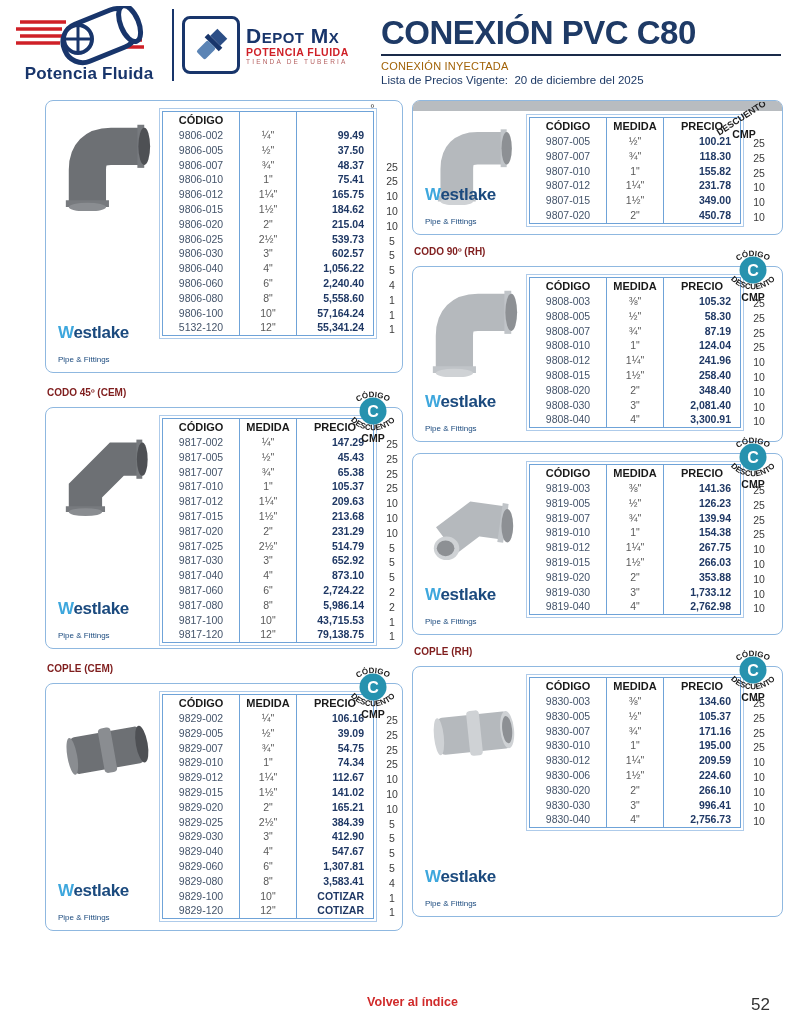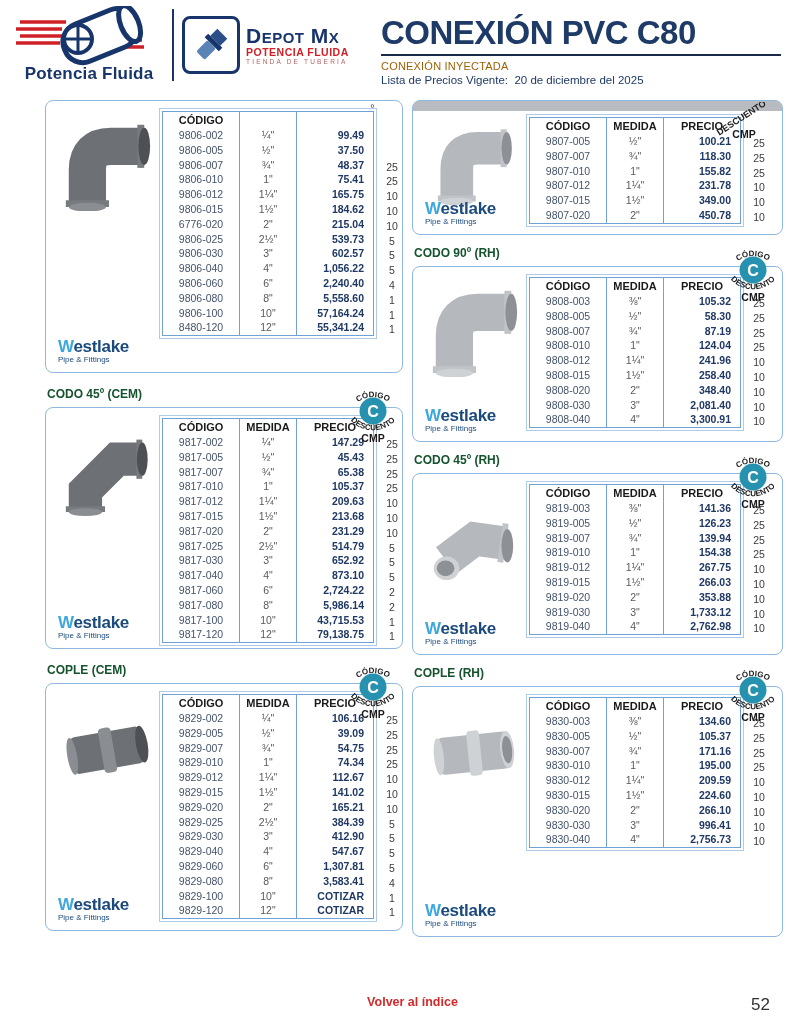--- a/index.html
+++ b/index.html
@@ -22,21 +22,21 @@
   .page-title{font-size:33px;font-weight:bold;color:#1e3a66;margin:0;letter-spacing:-.5px;line-height:1.05;}
   .title-rule{border-bottom:2.5px solid #1a2b4a;margin:3px 0 4px 0;}
   .page-subtitle{font-size:11px;font-weight:normal;color:#a16207;letter-spacing:.2px;}
   .page-date{font-size:11.5px;color:#1e3a66;margin-top:2px;white-space:pre;}
   
   .col-left{position:absolute;left:45px;top:100px;width:358px;}
   .col-right{position:absolute;left:412px;top:100px;width:371px;}
   .section{position:relative;}
   .col-left .section + .section{margin-top:14px;}
   .col-right .section + .section{margin-top:11px;}
-  .sec-title{font-size:12px;font-weight:bold;color:#14532d;margin:0 0 3px 2px;height:17px;}
+  .sec-title{font-size:10px;font-weight:bold;color:#7f1d1d;margin:0 0 3px 2px;height:17px;}
   
   .pbox{position:relative;border:1.5px solid #8fb8e0;border-radius:8px;padding:8px 6px 8px 8px;display:flex;background:#fff;}
   .hb1{height:255px;} .hb2{height:111px;} .hb3{height:224px;} .hb4{height:158px;}
   .hb5{height:164px;} .hb6{height:230px;} .hb7{height:233px;}
   .img-zone{width:106px;flex:none;display:flex;justify-content:center;align-items:flex-start;padding-top:4px;}
   .tbl-zone{flex:1;display:flex;align-items:flex-start;padding-top:2px;}
   .strip{position:absolute;top:0;left:0;right:0;height:10px;background:#b8bcc0;border-radius:6px 6px 0 0;}
   .pad-strip{padding-top:14px;}
   
   .ptable{border:1px solid #6fa3d8;outline:1px solid #aecbea;outline-offset:2px;background:#fff;margin-left:2px;}
@@ -50,21 +50,21 @@
   .cmp-col{width:36px;flex:none;display:flex;flex-direction:column;padding-top:19px;}
   .cmp-val{height:14.8px;line-height:14.8px;font-size:10.5px;color:#3b3b3b;text-align:center;}
   
   .badge-full{position:absolute;top:-26px;right:-4px;width:66px;height:64px;z-index:3;}
   .badge-partial{position:absolute;top:1px;right:2px;width:72px;height:42px;z-index:3;}
   .cut-badge{position:absolute;top:2px;right:28px;font-size:9px;color:#333;}
   
   .westlake{position:absolute;left:12px;bottom:8px;line-height:1;}
   .wl-name{font-size:17px;font-weight:bold;color:#1b4a7e;letter-spacing:-.3px;}
   .wl-w{color:#3ea7dd;}
-  .wl-sub{font-size:8px;color:#1b4a7e;margin-top:1px;}
+  .wl-sub{font-size:8px;color:#1b4a7e;margin-top:15px;}
   
   .fitting{width:98px;height:98px;}
   .dark .pipe{stroke:#6d7074;} .dark .pipe2{stroke:#777a7e;} .dark .dk{fill:#4e5054;} .dark .rim{fill:#8a8d91;} .dark .base{fill:#6d7074;}
   .light .pipe{stroke:#b5b9bd;} .light .pipe2{stroke:#c0c4c8;} .light .dk{fill:#8d9094;} .light .rim{fill:#cfd2d5;} .light .base{fill:#b5b9bd;}
   
   .footer{position:absolute;left:17px;top:988px;width:100%;margin-top:7px;}
   .back-link{display:block;text-align:center;font-size:12.5px;font-weight:bold;color:#d02a2a;text-decoration:none;}
   .page-num{position:absolute;right:38px;top:0;font-size:17px;color:#333;}
 </style>
 </head>
@@ -170,21 +170,21 @@
                 <span class="c-code">9806-012</span>
                 <span class="c-med">1¼"</span>
                 <span class="c-price">165.75</span>
               </div>
               <div class="t-row">
                 <span class="c-code">9806-015</span>
                 <span class="c-med">1½"</span>
                 <span class="c-price">184.62</span>
               </div>
               <div class="t-row">
-                <span class="c-code">6776-020</span>
+                <span class="c-code">9806-020</span>
                 <span class="c-med">2"</span>
                 <span class="c-price">215.04</span>
               </div>
               <div class="t-row">
                 <span class="c-code">9806-025</span>
                 <span class="c-med">2½"</span>
                 <span class="c-price">539.73</span>
               </div>
               <div class="t-row">
                 <span class="c-code">9806-030</span>
@@ -205,21 +205,21 @@
                 <span class="c-code">9806-080</span>
                 <span class="c-med">8"</span>
                 <span class="c-price">5,558.60</span>
               </div>
               <div class="t-row">
                 <span class="c-code">9806-100</span>
                 <span class="c-med">10"</span>
                 <span class="c-price">57,164.24</span>
               </div>
               <div class="t-row">
-                <span class="c-code">8480-120</span>
+                <span class="c-code">5132-120</span>
                 <span class="c-med">12"</span>
                 <span class="c-price">55,341.24</span>
               </div>
             </div>
         </div>
         <div class="cmp-col">
             <span class="cmp-val"></span>
             <span class="cmp-val"></span>
             <span class="cmp-val">25</span>
             <span class="cmp-val">25</span>
@@ -652,21 +652,20 @@
           </div>
       </div>
       <div class="westlake">
         <div class="wl-name"><span class="wl-w">W</span><span>estlake</span></div>
         <div class="wl-sub">Pipe &amp; Fittings</div>
       </div>
     </div>
   </div>
 
   <div class="section">
-    <div class="sec-title">CODO 45º (RH)</div>
     <div class="pbox hb5">
       <svg class="badge-full" viewBox="0 0 66 64">
         <text font-size="8" font-weight="bold" fill="#1a1a1a"><textPath href="#arc-top" startOffset="50%" text-anchor="middle">CÓDIGO</textPath></text>
         <circle cx="33" cy="29" r="13.5" fill="#2692af"></circle>
         <text x="33" y="34.5" text-anchor="middle" font-size="16" font-weight="bold" fill="#ffffff">C</text>
         <text font-size="8" font-weight="bold" fill="#1a1a1a"><textPath href="#arc-bot" startOffset="50%" text-anchor="middle">DESCUENTO</textPath></text>
         <text x="33" y="60" text-anchor="middle" font-size="10.5" font-weight="bold" fill="#1a1a1a">CMP</text>
       </svg>
       <div class="img-zone">
         <svg class="fitting light" viewBox="0 0 100 100">
@@ -799,21 +798,21 @@
                 <span class="c-code">9830-010</span>
                 <span class="c-med">1"</span>
                 <span class="c-price">195.00</span>
               </div>
               <div class="t-row">
                 <span class="c-code">9830-012</span>
                 <span class="c-med">1¼"</span>
                 <span class="c-price">209.59</span>
               </div>
               <div class="t-row">
-                <span class="c-code">9830-015</span>
+                <span class="c-code">9830-006</span>
                 <span class="c-med">1½"</span>
                 <span class="c-price">224.60</span>
               </div>
               <div class="t-row">
                 <span class="c-code">9830-020</span>
                 <span class="c-med">2"</span>
                 <span class="c-price">266.10</span>
               </div>
               <div class="t-row">
                 <span class="c-code">9830-030</span>

